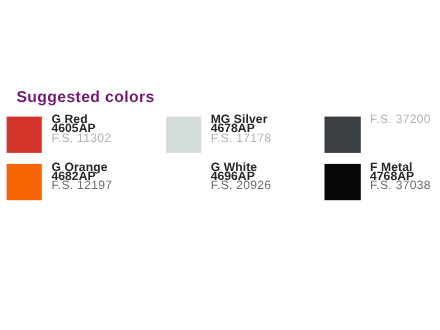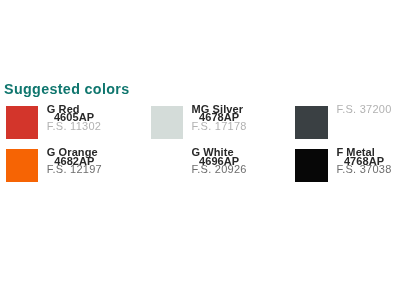--- a/index.html
+++ b/index.html
@@ -17,25 +17,25 @@
   .page {
     position:relative;
     width:400px;
     height:300px;
     background:#ffffff;
   }
 
   
   .title {
     position:absolute;
-    left:4px;
+    left:15px;
     top:82.3px;
     font-size:14.3px;
     font-weight:bold;
-    color:#0f766e;
+    color:#701a75;
     letter-spacing:0.35px;
     line-height:15px;
     white-space:nowrap;
   }
 
   
   .grid {
     position:absolute;
     left:0;
     top:0;
@@ -67,21 +67,21 @@
     white-space:nowrap;
   }
 
   .l1, .l2, .l3 {
     font-family:"Liberation Sans", sans-serif;
     font-size:11px;
     line-height:8.7px;
     white-space:nowrap;
   }
   .l1 { font-weight:bold;   color:#282828; letter-spacing:0.1px;  }
-  .l2 { font-weight:bold;   color:#282828; letter-spacing:0.06px;text-align:center; }
+  .l2 { font-weight:bold;   color:#282828; letter-spacing:0.06px; }
   .l3 { font-weight:normal; color:#b2b2b2; letter-spacing:0.26px; }
 </style>
 </head>
 <body>
 
 <div class="page">
 
   <div class="title">Suggested colors</div>
 
   <div class="grid">

